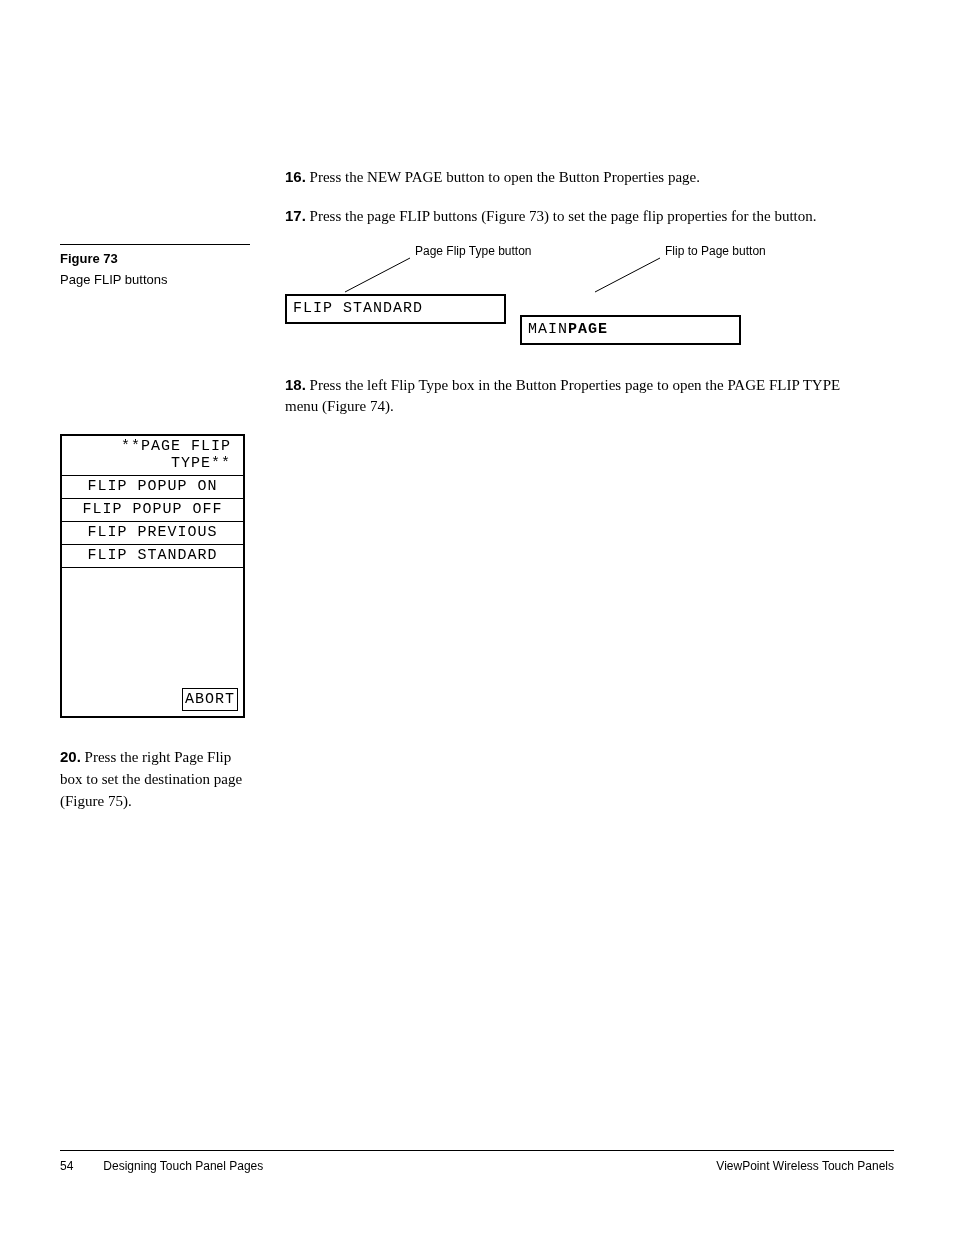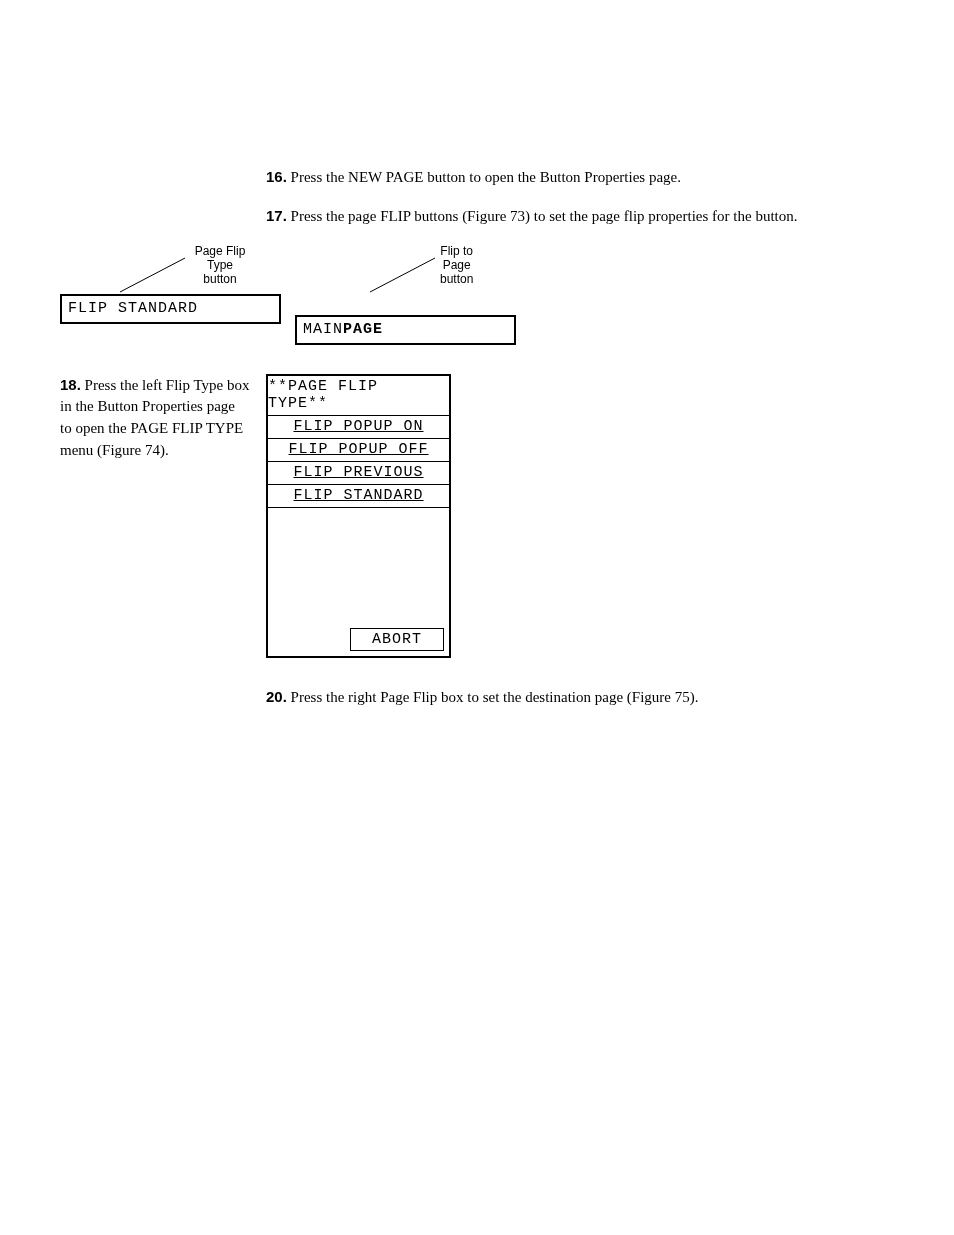--- a/index.html
+++ b/index.html
@@ -13,21 +13,21 @@
   .page {
     width: 954px;
     height: 1235px;
     position: relative;
     box-sizing: border-box;
     padding: 166px 90px 0 60px;
   }
   .content {
     display: grid;
     grid-template-columns: 190px 1fr;
-    column-gap: 16px;
+    column-gap: 35px;
   }
   .left-col { }
   .right-col { }
   .step {
     margin-bottom: 16px;
     line-height: 1.45;
   }
   .step .num {
     font-family: Arial, Helvetica, sans-serif;
     font-weight: bold;
@@ -84,40 +84,39 @@
   }
   .lcd-panel {
     border: 2px solid #000;
     width: 185px;
     font-family: "OCR A Std", "Andale Mono", "Courier New", monospace;
     font-size: 15px;
     letter-spacing: 1px;
     box-sizing: border-box;
   }
   .lcd-panel .title {
-    text-align: left;
+    text-align: right;
     padding: 2px 12px 3px 0;
   }
   .lcd-panel .row {
     border-top: 1px solid #000;
     text-align: center;
     padding: 2px 0 3px 0;
-    text-decoration: underline;
   }
   .lcd-panel .spacer {
     border-top: 1px solid #000;
     height: 148px;
     position: relative;
   }
   .lcd-panel .abort {
     position: absolute;
     right: 5px;
     bottom: 5px;
     border: 1.5px solid #000;
-    padding: 2px 21px;
+    padding: 2px 2px;
     letter-spacing: 1px;
   }
   
   .footer {
     position: absolute;
     left: 60px;
     right: 60px;
     bottom: 62px;
     border-top: 1px solid #000;
     padding-top: 8px;
@@ -142,20 +141,26 @@
       <div class="step">
         <span class="num">16.</span>
         <span class="body">Press the NEW PAGE button to open the Button Properties page.</span>
       </div>
       <div class="step">
         <span class="num">17.</span>
         <span class="body">Press the page FLIP buttons (Figure 73) to set the page flip properties for the button.</span>
       </div>
     </div>
 
+    <div class="left-col">
+      <div class="figcap">
+        <div class="label">Figure 73</div>
+        <div class="desc">Page FLIP buttons</div>
+      </div>
+    </div>
     <div class="right-col">
       <div class="fig73">
         <div class="callout" style="left:130px; top:0;">Page Flip Type button</div>
         <div class="callout" style="left:380px; top:0;">Flip to Page button</div>
         <svg width="500" height="60">
           <line x1="125" y1="14" x2="60" y2="48" stroke="#000" stroke-width="1"></line>
           <line x1="375" y1="14" x2="310" y2="48" stroke="#000" stroke-width="1"></line>
         </svg>
         <div class="lcd-box left">
           <span>FLIP STANDARD</span>
@@ -193,13 +198,20 @@
     <div class="left-col"></div>
     <div class="right-col">
       <div class="step">
         <span class="num">20.</span>
         <span class="body">Press the right Page Flip box to set the destination page (Figure 75).</span>
       </div>
     </div>
 
   </div>
 
+  <div class="footer">
+    <div class="left">
+      <span>54</span>
+      <span>Designing Touch Panel Pages</span>
+    </div>
+    <div>ViewPoint Wireless Touch Panels</div>
+  </div>
 </div>
 
 </body></html>

